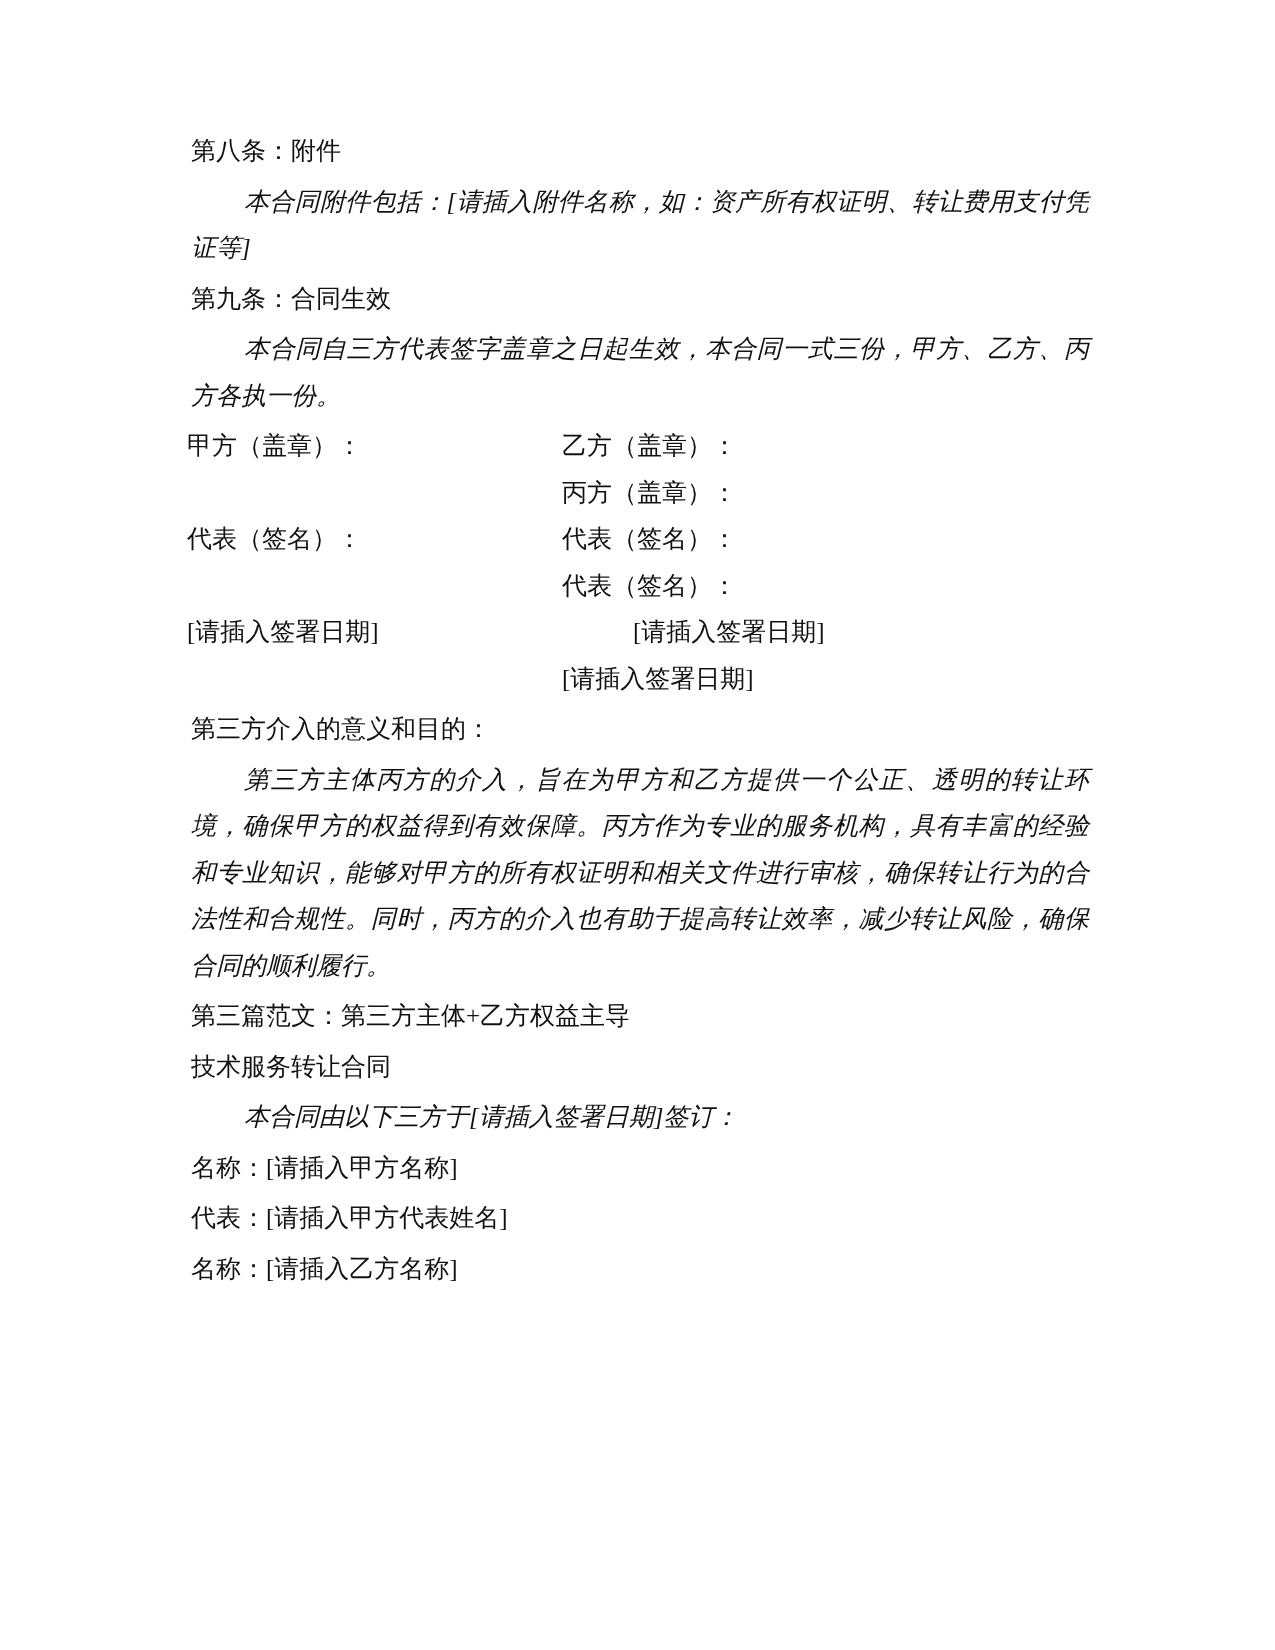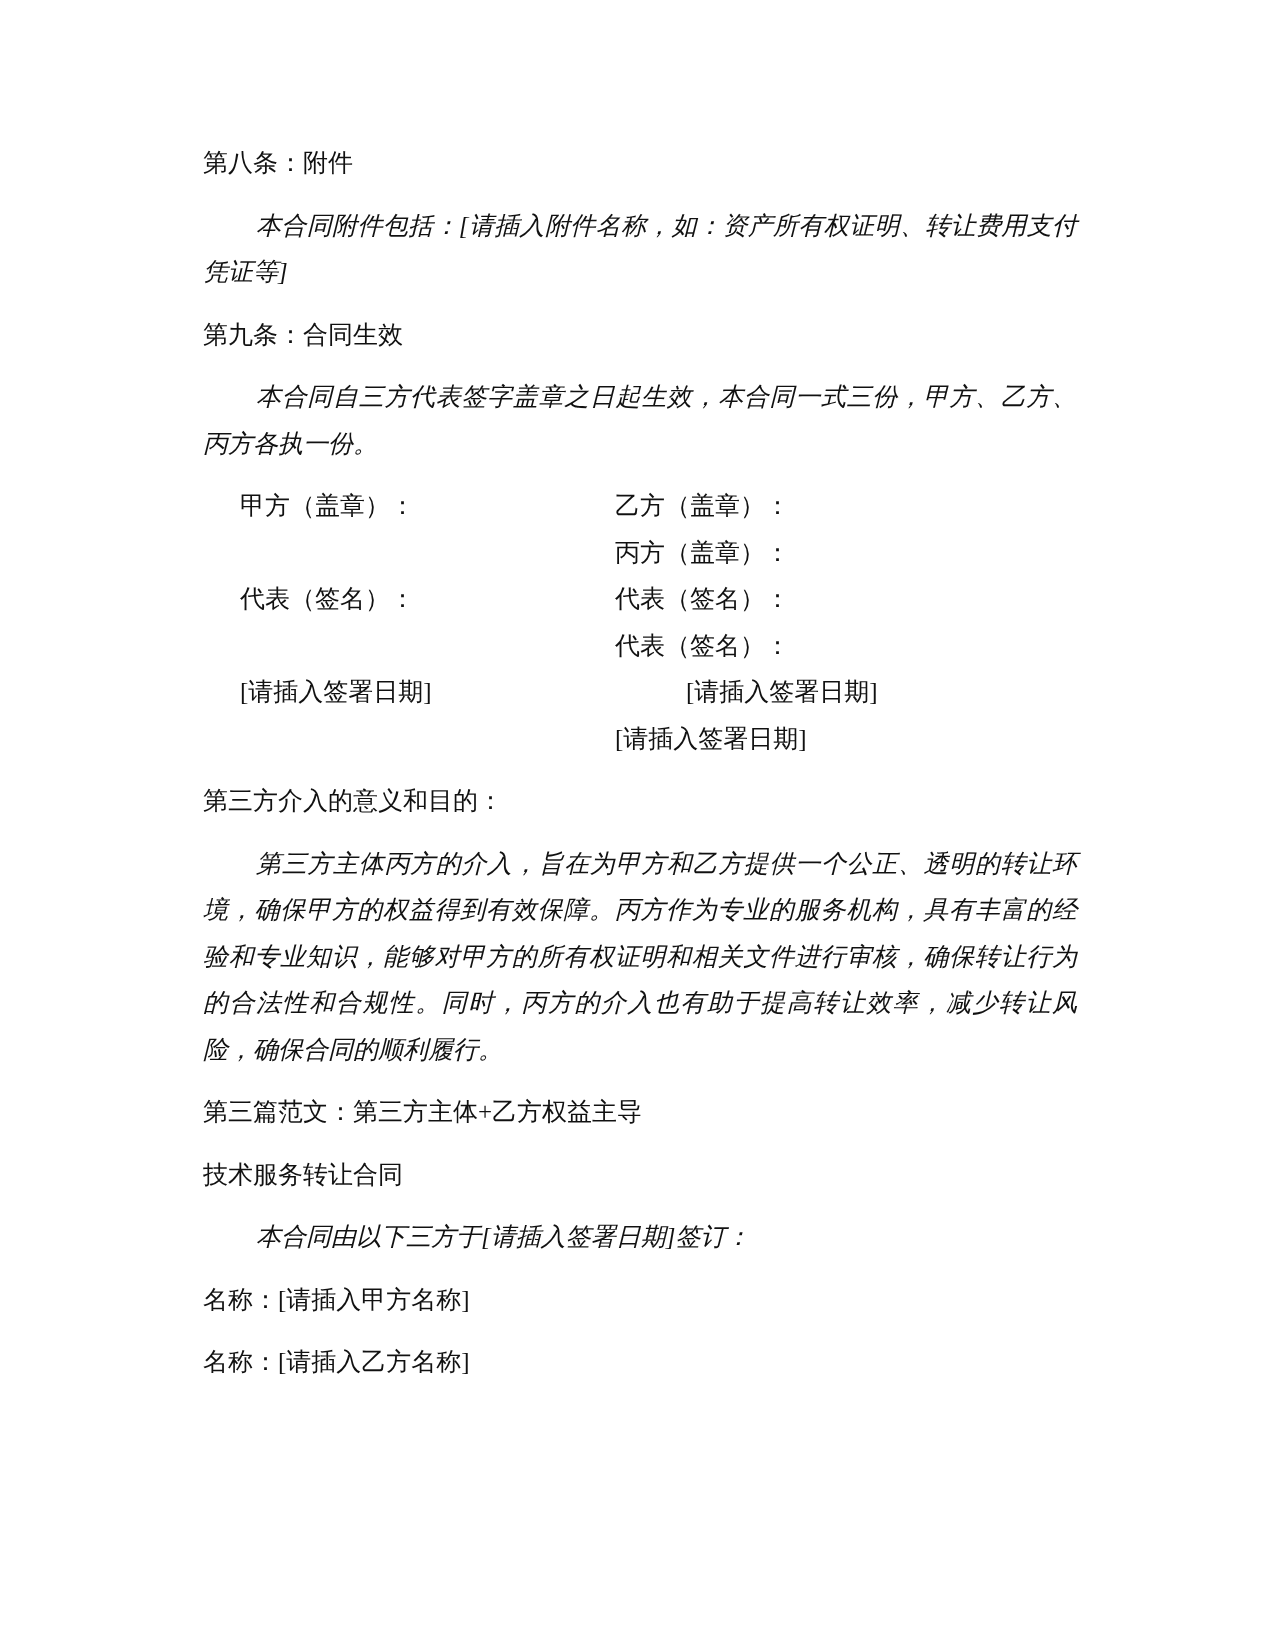--- a/index.html
+++ b/index.html
@@ -17,33 +17,32 @@
   }
   .doc {
     position: absolute;
     left: 187px;
     top: 124px;
     width: 906px;
     font-size: 25px;
     line-height: 46.5px;
   }
   .para {
-    margin: 16px;
+    margin: 4px;
     text-align: justify;
   }
   .indent {
     text-indent: 53px;
     font-style: italic;
   }
   .sig-row {
     display: flex;
   }
   .sig-left {
     flex: none;
-    margin-left: 53px;
     width: 375px;
   }
   .sig-right {
     flex: none;
   }
   .sig-right.extra-indent {
     margin-left: 71px;
   }
 </style>
 </head>
@@ -89,15 +88,16 @@
 
   <p class="para">第三方介入的意义和目的：</p>
   <p class="para indent">第三方主体丙方的介入，旨在为甲方和乙方提供一个公正、透明的转让环境，确保甲方的权益得到有效保障。丙方作为专业的服务机构，具有丰富的经验和专业知识，能够对甲方的所有权证明和相关文件进行审核，确保转让行为的合法性和合规性。同时，丙方的介入也有助于提高转让效率，减少转让风险，确保合同的顺利履行。</p>
 
 
   <p class="para">第三篇范文：第三方主体+乙方权益主导</p>
   <p class="para">技术服务转让合同</p>
   <p class="para indent">本合同由以下三方于[请插入签署日期]签订：</p>
 
   <p class="para">名称：[请插入甲方名称]</p>
+  <p class="para">代表：[请插入甲方代表姓名]</p>
   <p class="para">名称：[请插入乙方名称]</p>
 
 </div>
 
 </body></html>

